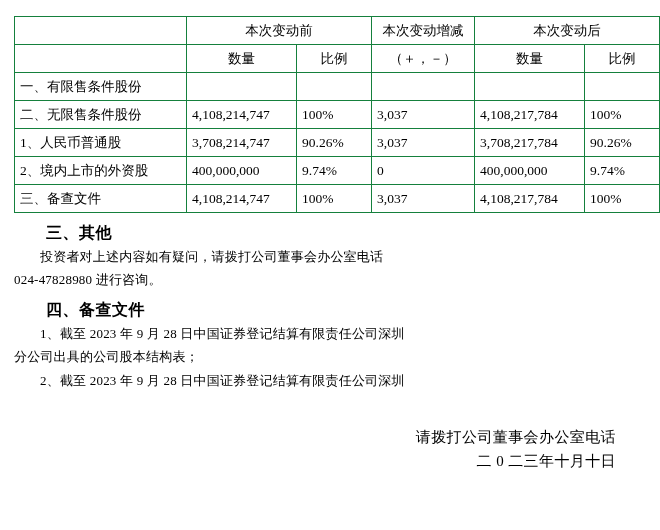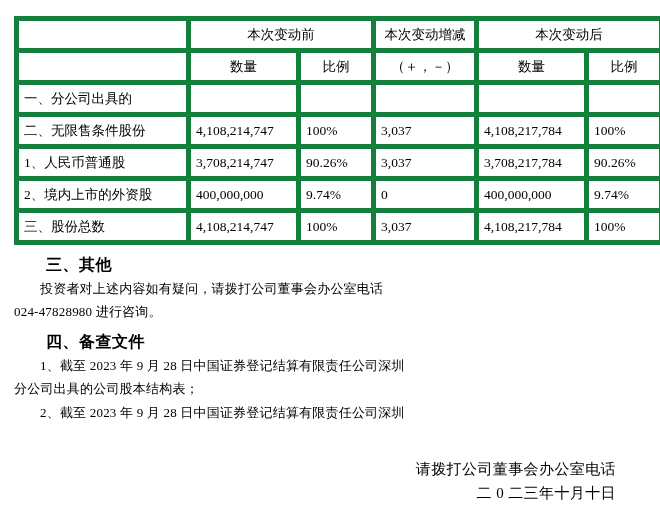--- a/index.html
+++ b/index.html
@@ -24,21 +24,21 @@
 
   
   table.share-table {
     border-collapse: collapse;
     width: 632px;
     margin: 6px 0 0 0;
     table-layout: fixed;
   }
   table.share-table td,
   table.share-table th {
-    border: 5px solid #15803d;
+    border: 1px solid #15803d;
     font-size: 13.5px;
     font-weight: normal;
     padding: 3px 5px;
     height: 21px;
     line-height: 1.15;
     font-family: "Liberation Serif", "DejaVu Serif", serif;
   }
   table.share-table th {
     text-align: center;
   }
@@ -103,21 +103,21 @@
         <th class="c-head"></th>
         <th class="c-head">数量</th>
         <th class="c-head">比例</th>
         <th class="c-head">（＋，－）</th>
         <th class="c-head">数量</th>
         <th class="c-head">比例</th>
       </tr>
     </thead>
     <tbody>
       <tr>
-        <td class="c-label">一、分公司出具的</td>
+        <td class="c-label">一、有限售条件股份</td>
         <td class="c-num"></td>
         <td class="c-num"></td>
         <td class="c-num"></td>
         <td class="c-num"></td>
         <td class="c-num"></td>
       </tr>
       <tr>
         <td class="c-label">二、无限售条件股份</td>
         <td class="c-num">4,108,214,747</td>
         <td class="c-num">100%</td>
@@ -135,21 +135,21 @@
       </tr>
       <tr>
         <td class="c-label">2、境内上市的外资股</td>
         <td class="c-num">400,000,000</td>
         <td class="c-num">9.74%</td>
         <td class="c-num">0</td>
         <td class="c-num">400,000,000</td>
         <td class="c-num">9.74%</td>
       </tr>
       <tr>
-        <td class="c-label">三、股份总数</td>
+        <td class="c-label">三、备查文件</td>
         <td class="c-num">4,108,214,747</td>
         <td class="c-num">100%</td>
         <td class="c-num">3,037</td>
         <td class="c-num">4,108,217,784</td>
         <td class="c-num">100%</td>
       </tr>
     </tbody>
   </table>
 
   <div class="section-title">三、其他</div>

